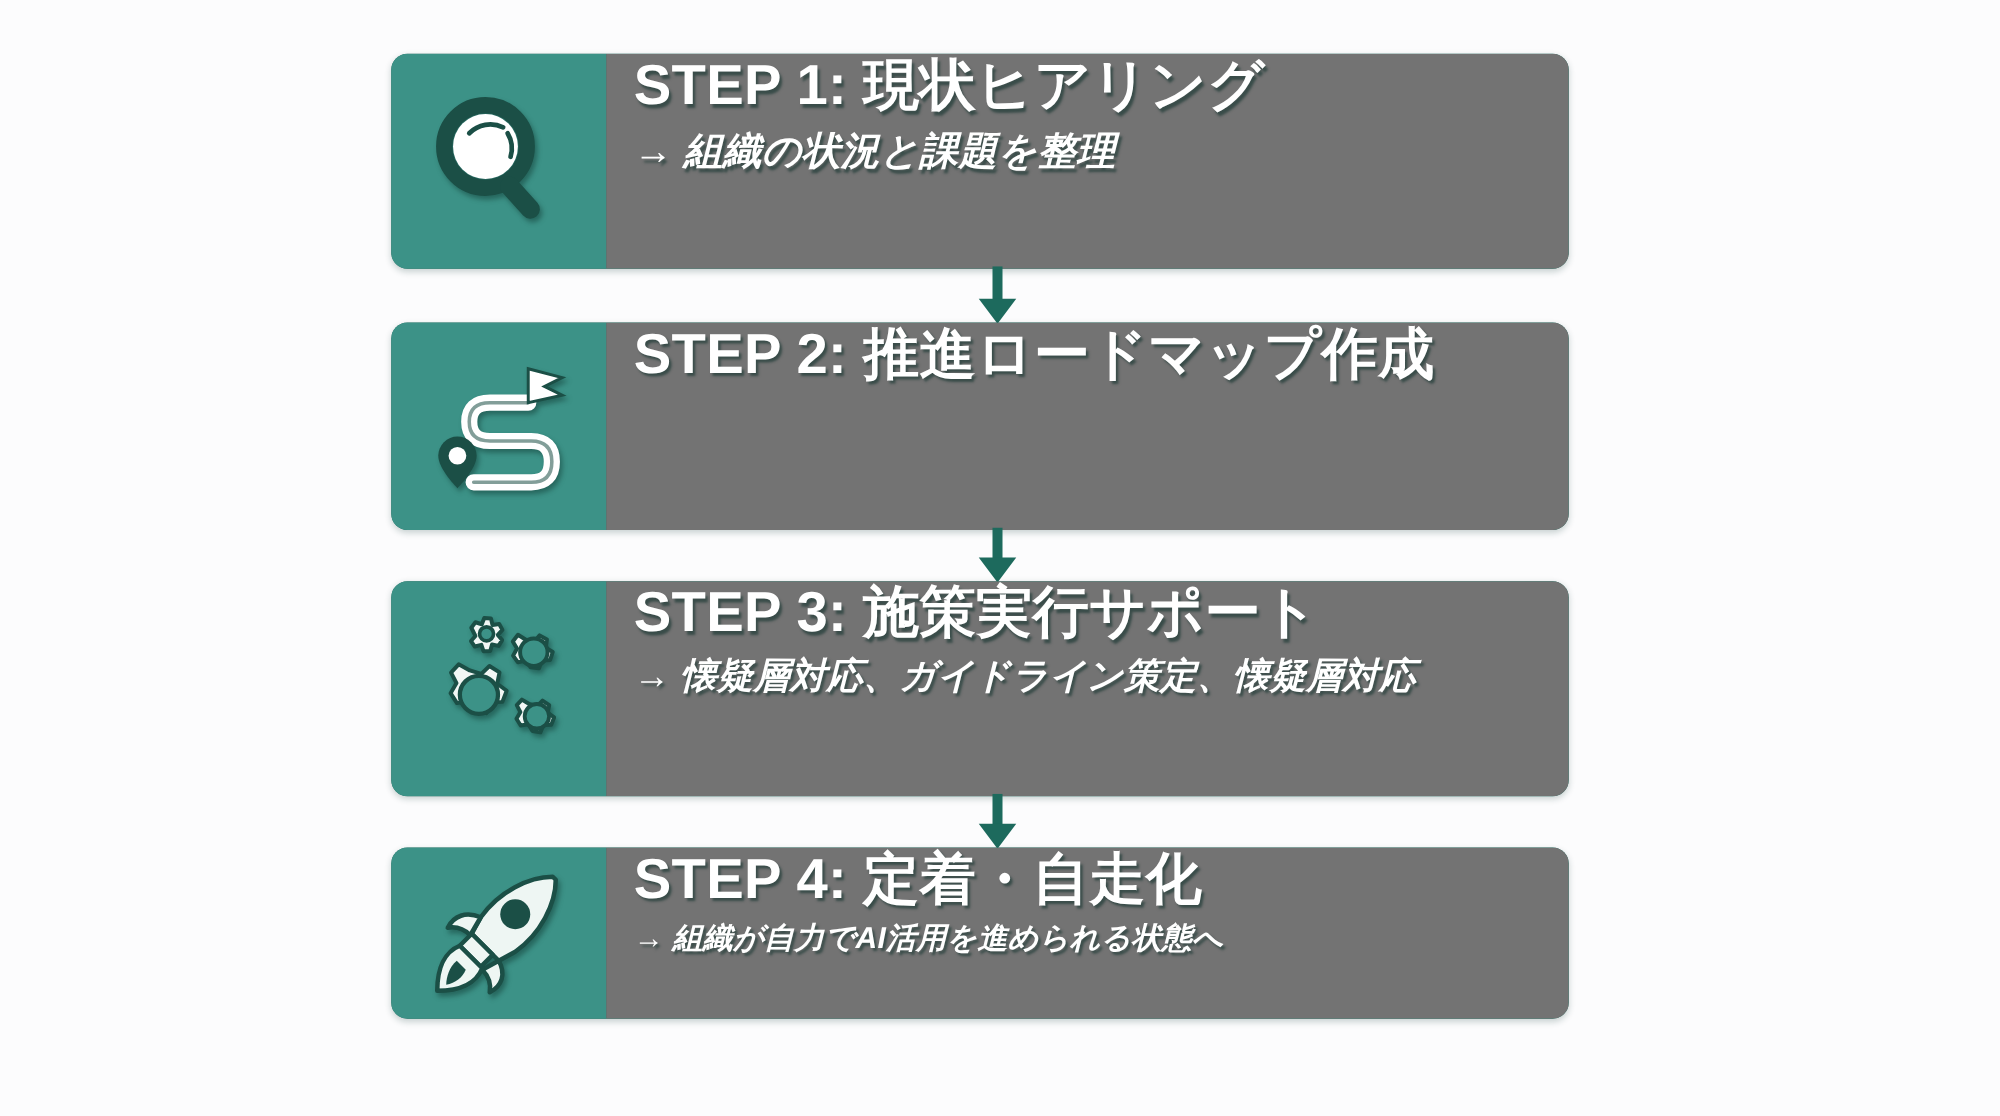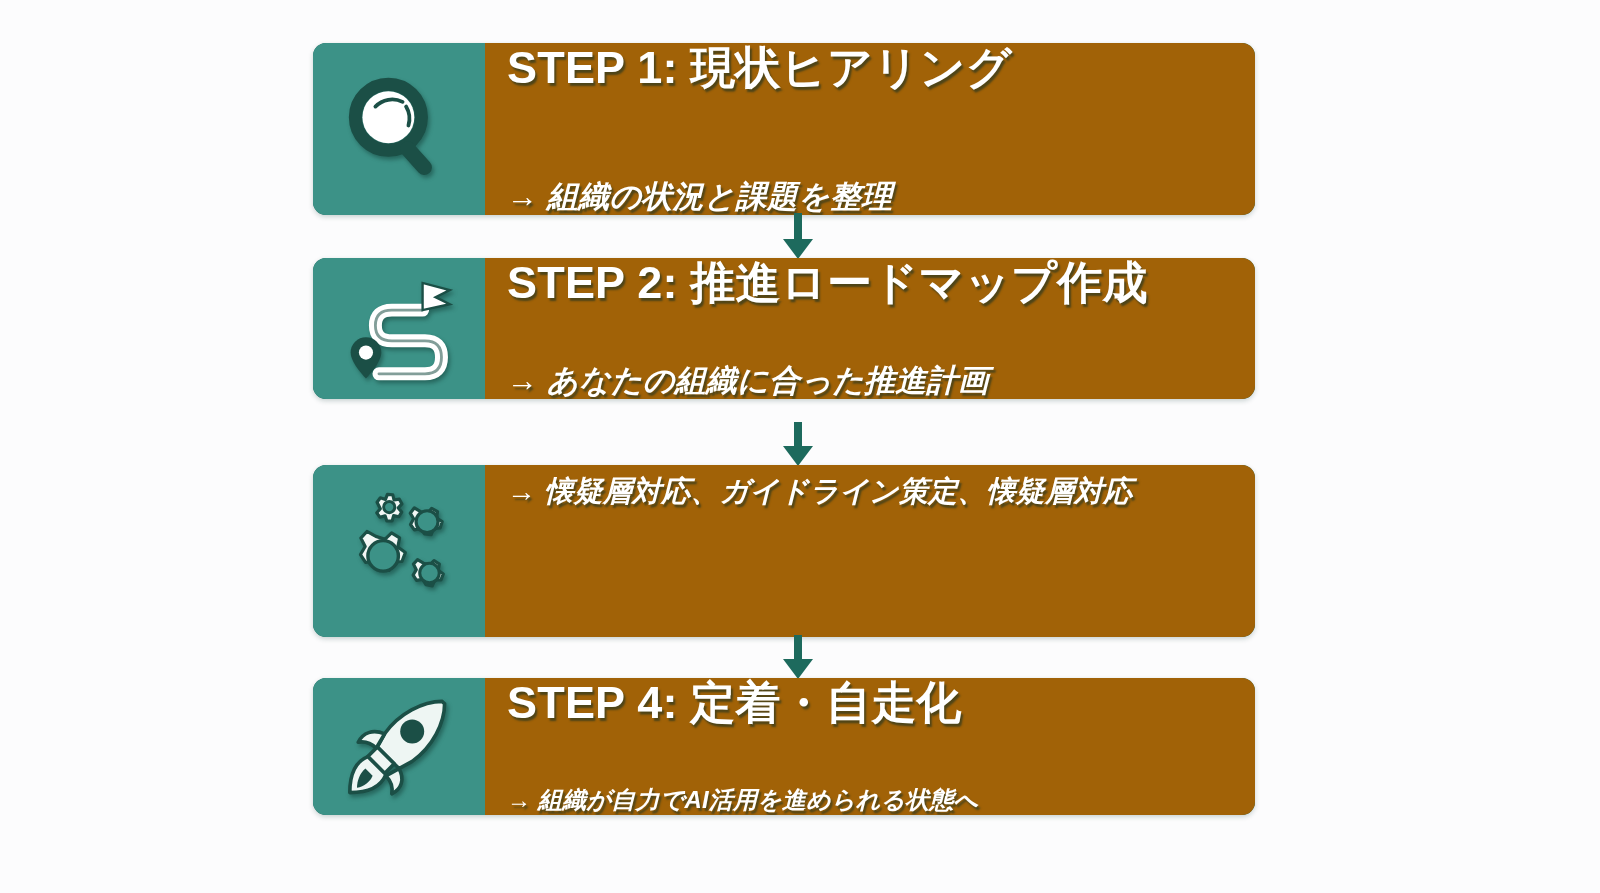--- a/index.html
+++ b/index.html
@@ -51,24 +51,24 @@
     align-items: center;
     justify-content: center;
   }
   .icon-panel svg {
     display: block;
     filter: drop-shadow(2px 3px 2px rgba(12, 48, 42, 0.45));
   }
 
   .body-panel {
     flex: 1 1 auto;
-    background: #a16207;
+    background: #737373;
     display: flex;
     flex-direction: column;
-    justify-content: space-between;
+    justify-content: flex-start;
     padding: 0 0 0 22px;
     box-sizing: border-box;
   }
 
   .step-title {
     color: #ffffff;
     font-weight: bold;
     font-size: 45px;
     line-height: 1.12;
     letter-spacing: 0.2px;
@@ -82,21 +82,21 @@
     line-height: 1.2;
     letter-spacing: 0.2px;
     white-space: nowrap;
     margin-top: 9px;
     text-shadow: 2px 3px 2px rgba(10, 44, 38, 0.55);
     font-style: italic;
   }
 
   
   #card-0 { top: 43px;  height: 172px; }
-  #card-1 { top: 258px; height: 141px; }
+  #card-1 { top: 258px; height: 166px; }
   #card-2 { top: 465px; height: 172px; }
   #card-3 { top: 678px; height: 137px; }
 
   #conn-0 { top: 213px; height: 48px; }
   #conn-1 { top: 422px; height: 46px; }
   #conn-2 { top: 635px; height: 46px; }
 
   #card-2 .step-sub { font-size: 29px; }
   #card-3 .step-sub { font-size: 24px; }
 </style>
@@ -137,21 +137,20 @@
           <path d="M33 88 L72 88 Q86 88 86 74 Q86 60 72 60 L44 60 Q30 60 30 47 Q30 34 44 34 L70 34" fill="none" stroke="#ffffff" stroke-width="11" stroke-linecap="round" stroke-linejoin="round"></path>
           <path d="M33 88 L72 88 Q86 88 86 74 Q86 60 72 60 L44 60 Q30 60 30 47 Q30 34 44 34 L70 34" fill="none" stroke="#1b4f46" stroke-width="2.4" stroke-linecap="round" stroke-linejoin="round" opacity="0.55"></path>
           <path d="M70 34 L70 11 L93 17 L81 23 L93 29 Z" fill="#ffffff" stroke="#1b4f46" stroke-width="2"></path>
           <path d="M22 57 a13 13 0 0 1 13 13 c0 9 -13 22 -13 22 s-13 -13 -13 -22 a13 13 0 0 1 13 -13 z" fill="#1b4f46"></path>
           <circle cx="22" cy="70" r="6" fill="#ffffff"></circle>
         </svg>
       </span>
     </div>
     <div class="body-panel">
       <div class="step-title">STEP 2: 推進ロードマップ作成</div>
-      <div class="step-sub">→ あなたの組織に合った推進計画</div>
     </div>
   </div>
 
   <div class="connector" id="conn-1">
     <svg width="50" height="46" viewBox="0 0 50 46">
       <rect x="21" y="0" width="8" height="28" fill="#1d6a5d"></rect>
       <path d="M10 24 L25 44 L40 24 Z" fill="#1d6a5d"></path>
     </svg>
   </div>
 
@@ -170,20 +169,21 @@
             <path d="M38 34 l7.6 2.3 l5.3 -5.2 l6.6 4.2 l-1.5 7.4 l6.2 4.6 l-2.8 7.3 l-7.6 0.2 l-3.0 7.2 l-7.7 -1.3 l-4.0 -6.5 l-7.5 1.2 l-4.2 -6.5 l3.9 -6.6 l-3.6 -6.9 l5.0 -5.4 z" transform="translate(-7,4)"></path>
             <circle cx="37" cy="54" r="12.5" fill="#3c9287" stroke="#1b4f46" stroke-width="2.8"></circle>
 
             <path d="M74 58 l5.1 1.4 l3.6 -3.6 l4.4 2.9 l-1.0 5.0 l4.2 3.1 l-1.9 4.9 l-5.1 0.1 l-2.0 4.8 l-5.2 -0.9 l-2.7 -4.4 l-5.0 0.8 l-2.8 -4.4 l2.6 -4.4 l-2.4 -4.6 l3.4 -3.6 z" transform="translate(-4,2)"></path>
             <circle cx="75" cy="68" r="8" fill="#3c9287" stroke="#1b4f46" stroke-width="2.5"></circle>
           </g>
         </svg>
       </span>
     </div>
     <div class="body-panel">
+      <div class="step-title">STEP 3: 施策実行サポート</div>
       <div class="step-sub">→ 懐疑層対応、ガイドライン策定、懐疑層対応</div>
     </div>
   </div>
 
   <div class="connector" id="conn-2">
     <svg width="50" height="46" viewBox="0 0 50 46">
       <rect x="21" y="0" width="8" height="28" fill="#1d6a5d"></rect>
       <path d="M10 24 L25 44 L40 24 Z" fill="#1d6a5d"></path>
     </svg>
   </div>

